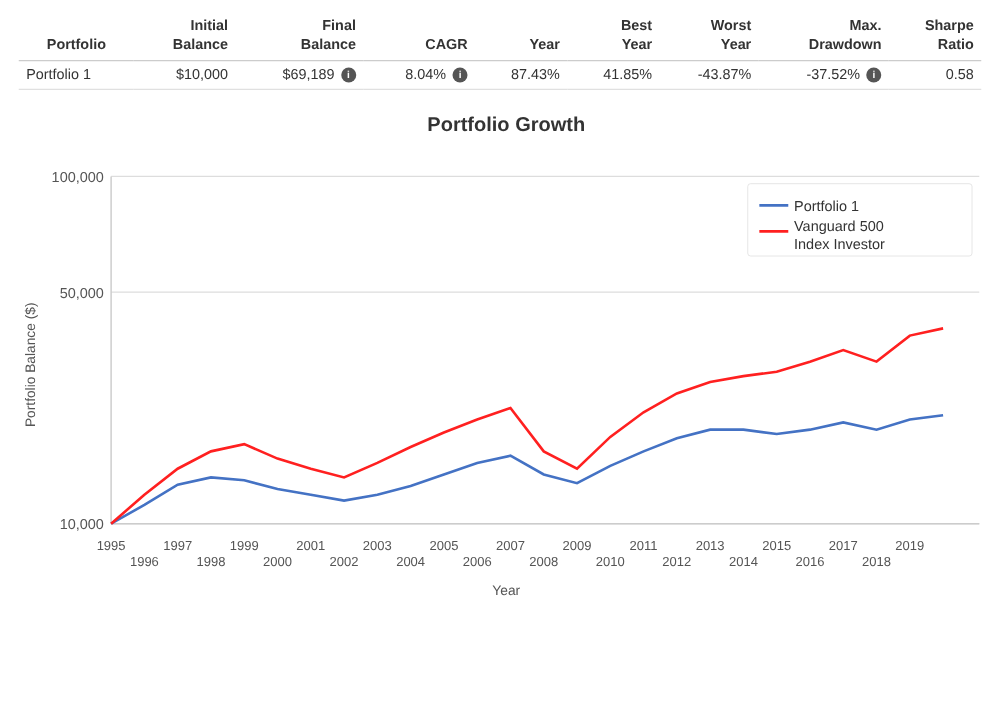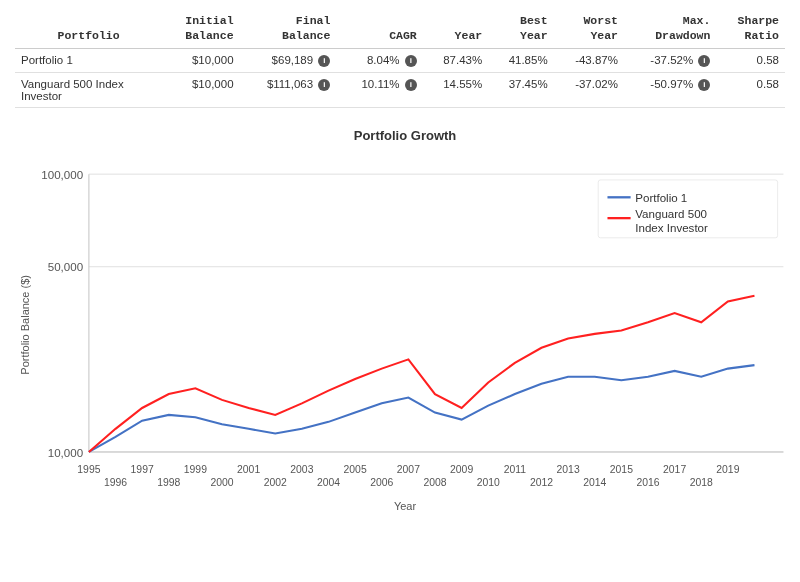--- a/index.html
+++ b/index.html
@@ -25,21 +25,20 @@
     thead tr {
       border-bottom: 1px solid #ccc;
     }
     thead th {
       text-align: right;
       padding: 4px 6px;
       font-weight: bold;
       color: #333;
       vertical-align: bottom;
       line-height: 1.3;
-      font-family: Liberation Mono, monospace;
     }
     thead th:first-child {
       text-align: center;
     }
     tbody tr {
       border-bottom: 1px solid #e0e0e0;
     }
     tbody td {
       text-align: right;
       padding: 5px 6px;
@@ -65,21 +64,21 @@
     }
     
     .chart-container {
       position: relative;
       width: 780px;
       margin: 0 auto;
     }
     .chart-title {
       text-align: center;
       font-weight: bold;
-      font-size: 13px;
+      font-size: 16px;
       margin-bottom: 8px;
     }
     .chart-area {
       display: flex;
       align-items: center;
     }
     .y-axis-label {
       writing-mode: vertical-rl;
       transform: rotate(180deg);
       font-size: 11px;
@@ -126,31 +125,20 @@
     <tbody id="table-body">
     <tr>
           <td>Portfolio 1</td>
           <td>$10,000</td>
           <td>$69,189 <span class="info-icon">i</span></td>
           <td>8.04% <span class="info-icon">i</span></td>
           <td>87.43%</td>
           <td>41.85%</td>
           <td>-43.87%</td>
           <td>-37.52% <span class="info-icon">i</span></td>
-          <td>0.58</td>
-        </tr>
-        <tr>
-          <td>Vanguard 500 Index<br>Investor</td>
-          <td>$10,000</td>
-          <td>$111,063 <span class="info-icon">i</span></td>
-          <td>10.11% <span class="info-icon">i</span></td>
-          <td>14.55%</td>
-          <td>37.45%</td>
-          <td>-37.02%</td>
-          <td>-50.97% <span class="info-icon">i</span></td>
           <td>0.58</td>
         </tr>
       </tbody>
   </table>
 </div>
 
 <div class="chart-container">
   <div class="chart-title">Portfolio Growth</div>
   <div class="chart-area">
     <div class="y-axis-label">Portfolio Balance ($)</div>

